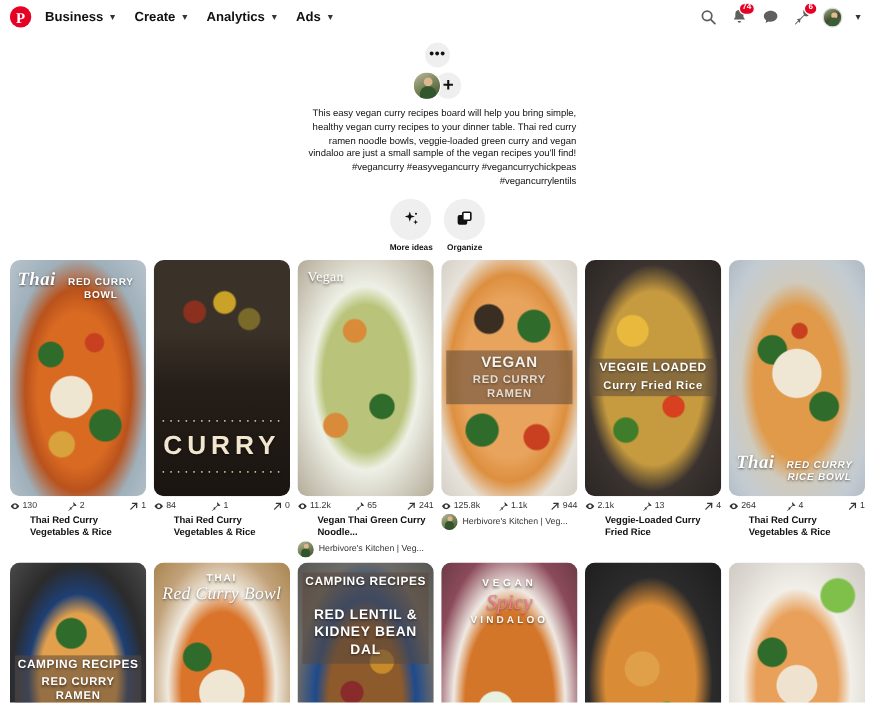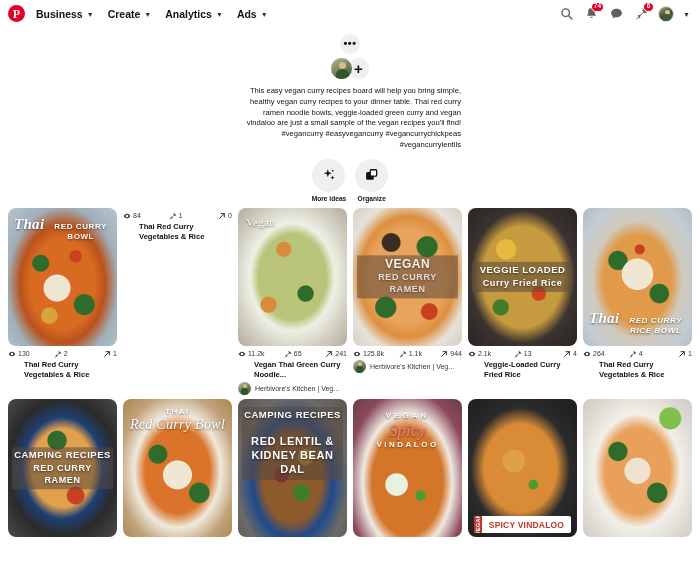--- a/index.html
+++ b/index.html
@@ -164,21 +164,21 @@
   .grid {
     padding: 0 8px;
     display: grid;
     grid-template-columns: repeat(6, 1fr);
     column-gap: 6px;
     row-gap: 4px;
   }
   .pin { display: flex; flex-direction: column; cursor: pointer; }
   .pin-img {
     width: 100%;
-    height: 138px;
+    height: 189px;
     border-radius: 8px;
     overflow: hidden;
     position: relative;
     background: #ddd;
   }
   .pin-overlay {
     position: absolute; left: 0; right: 0;
     display: flex; flex-direction: column;
     align-items: center; justify-content: center;
     text-align: center;
@@ -446,20 +446,27 @@
               <line x1="5" y1="19" x2="19" y2="5"></line>
               <polyline points="9,5 19,5 19,15" fill="none"></polyline>
             </svg>
           </span>
           <span>1</span>
         </span>
       </div>
       <div class="pin-title">Thai Red Curry Vegetables &amp; Rice</div>
     </div>
     <div class="pin">
+      <div class="pin-img food-dark">
+        <div class="pin-overlay ov-bot" style="bottom:14px;">
+          <div style="font-size:5px;letter-spacing:1.5px;color:#d9c9a8;margin-bottom:5px;">• • • • • • • • • • • • • • • • </div>
+          <div class="ov-line1" style="font-size:21px;letter-spacing:4px;color:#f3e6cf;">CURRY</div>
+          <div style="font-size:5px;letter-spacing:1.5px;color:#d9c9a8;margin-top:6px;">• • • • • • • • • • • • • • • • </div>
+        </div>
+      </div>
       <div class="stats">
         <span class="stat">
           <span>
             <svg width="8" height="8" viewBox="0 0 24 24" fill="#333">
               <path d="M12 5C6 5 2 12 2 12s4 7 10 7 10-7 10-7-4-7-10-7zm0 11a4 4 0 1 1 0-8 4 4 0 0 1 0 8z"></path>
             </svg>
           </span>
           <span>84</span>
         </span>
         <span class="stat">

